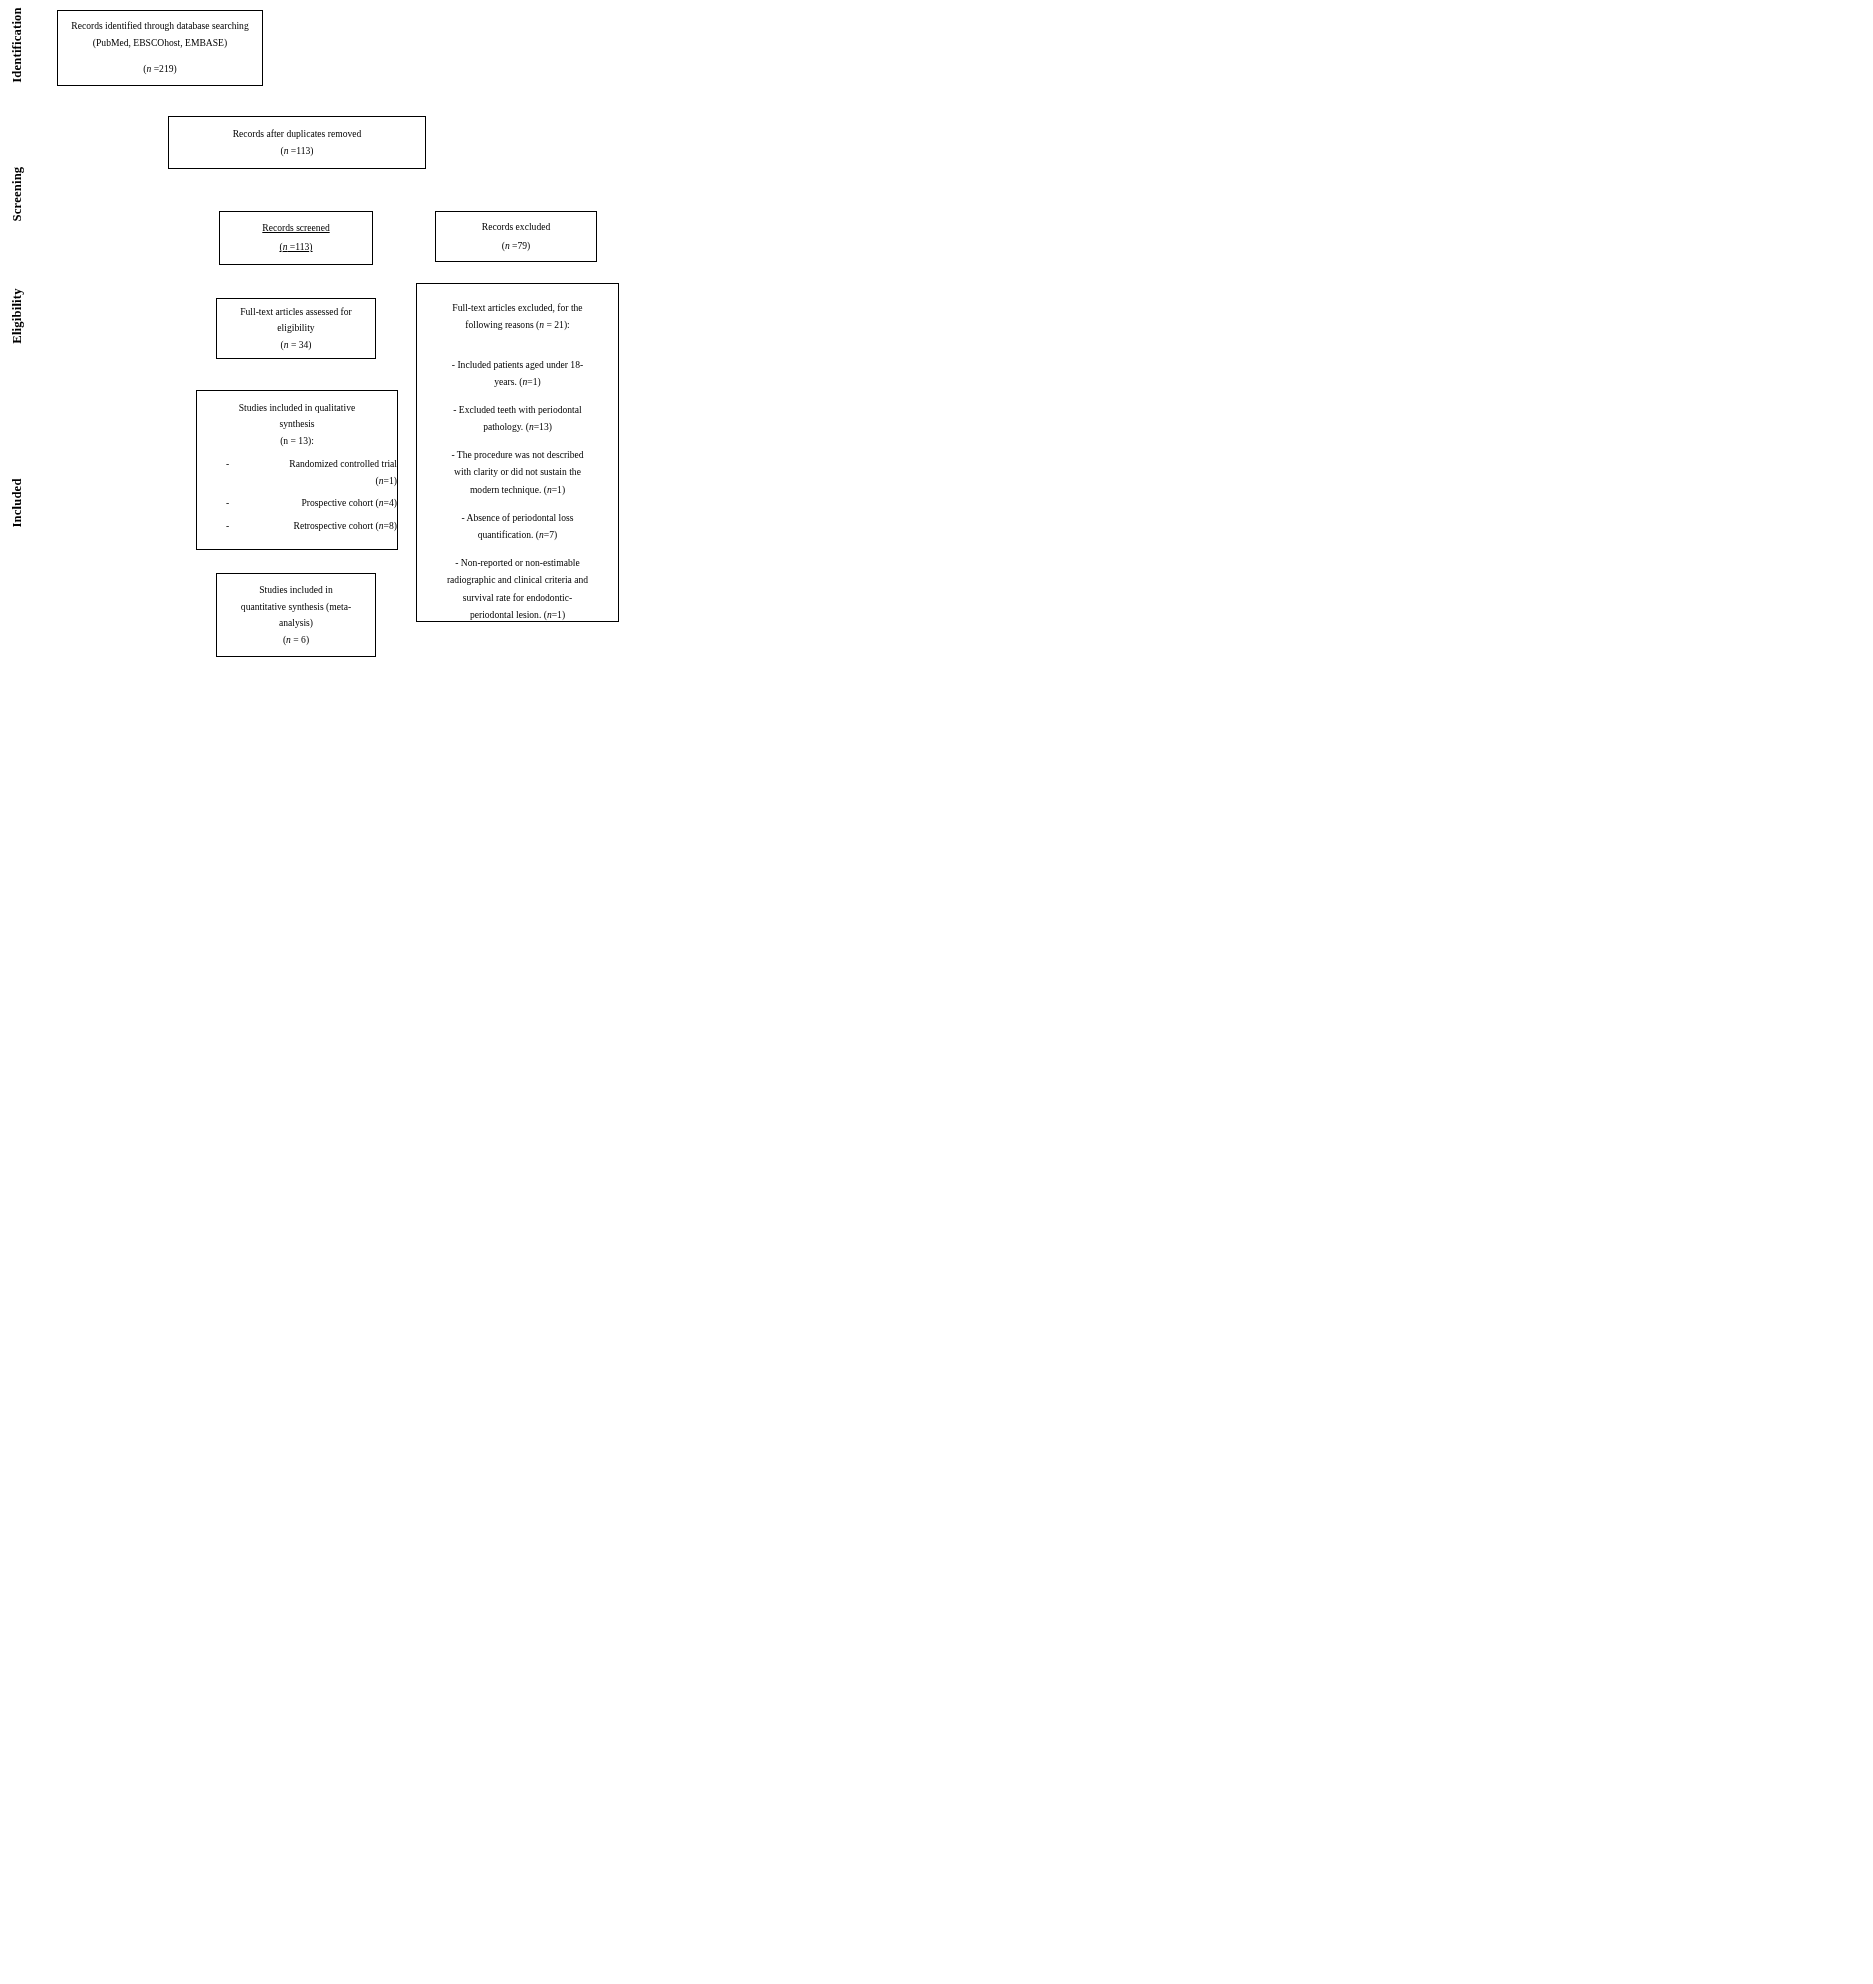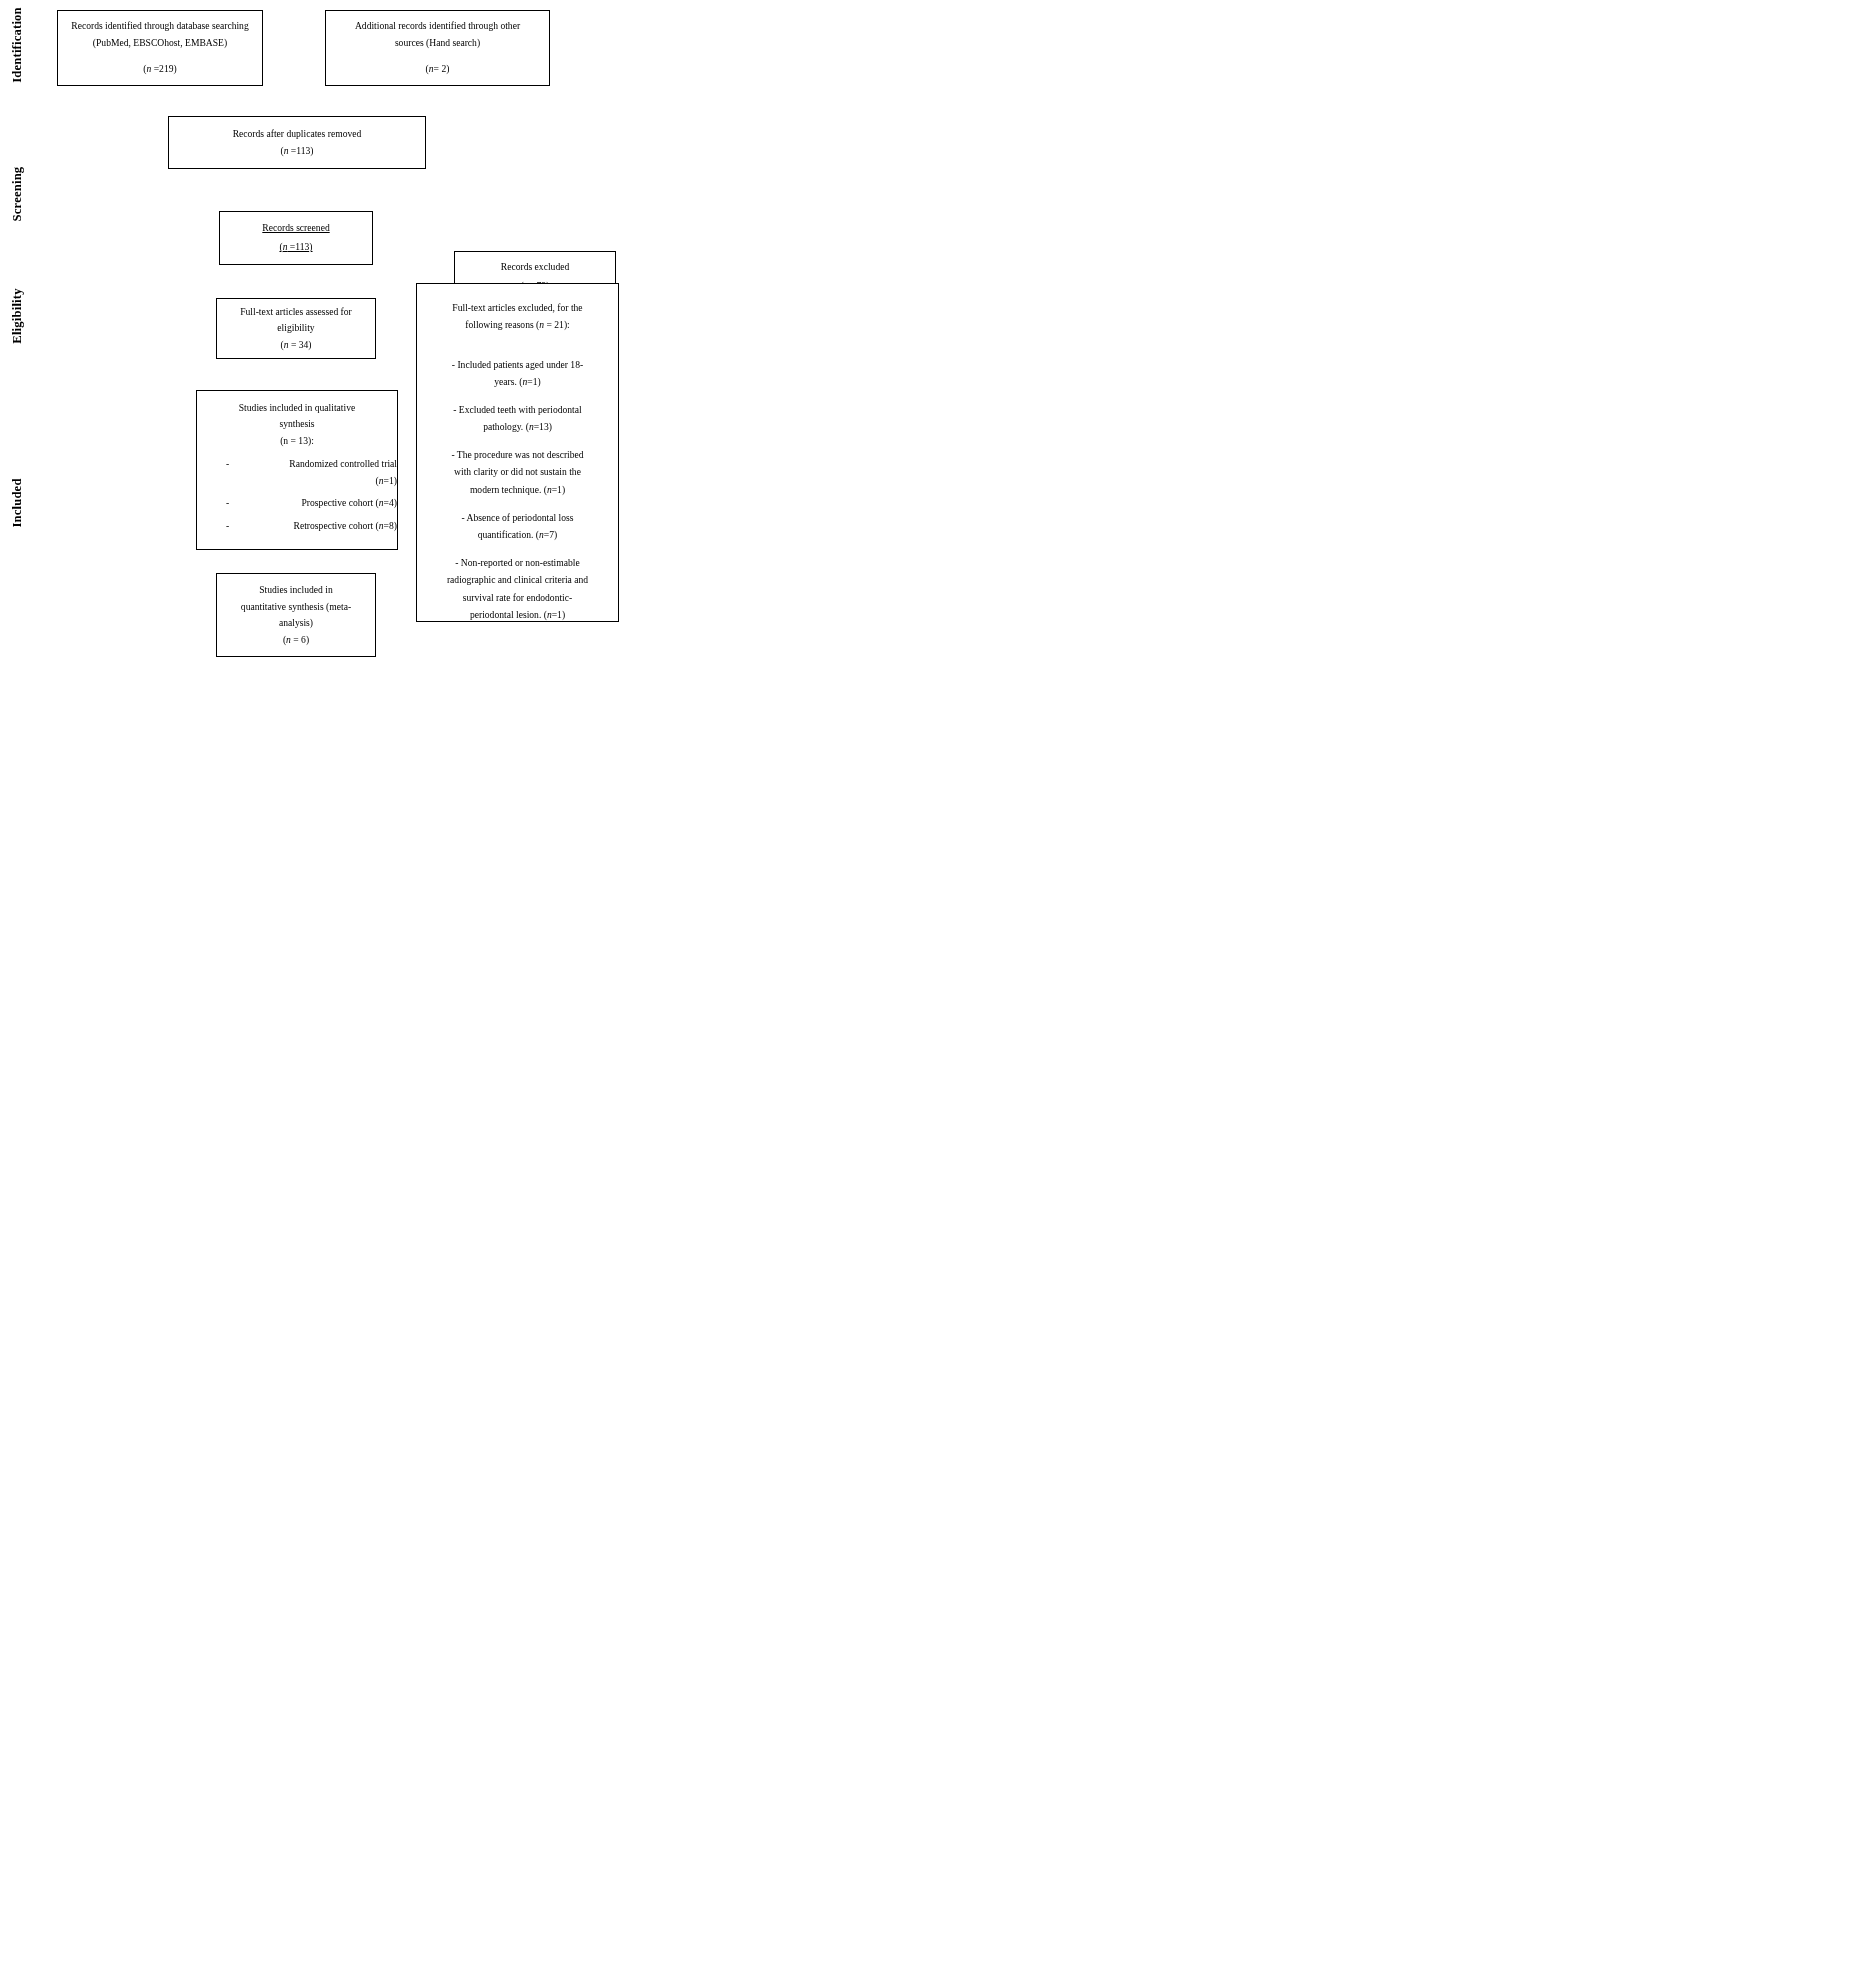--- a/index.html
+++ b/index.html
@@ -34,21 +34,21 @@
   #lab-identification{left:17.4px;top:45px;}
   #lab-screening{left:17.4px;top:194px;}
   #lab-eligibility{left:17.4px;top:316px;}
   #lab-included{left:17.4px;top:503px;}
 
   
   #box-identified  {left:57px; top:9.6px;  width:206px; height:76px;}
   #box-additional  {left:325px; top:9.6px;  width:225px; height:76px;}
   #box-duplicates  {left:168px; top:116px; width:258px; height:53px;}
   #box-screened    {left:219px; top:211px; width:154px; height:54px;text-decoration:underline;}
-  #box-excluded    {left:454px;top:211px; width:162px; height:51px;margin-top:40px;}
+  #box-excluded    {left:435px;top:211px; width:162px; height:51px;}
   #box-assessed    {left:216px; top:298px; width:160px; height:61px;}
   #box-ft-excluded {left:416px; top:283px; width:203px; height:339px;
                     justify-content:flex-start;padding-top:14.8px;line-height:17.4px;}
   #box-qualitative {left:196px; top:390px; width:202px; height:160px;
                     justify-content:flex-start;padding-top:8.7px;}
   #box-quantitative{left:216px; top:573px;width:160px; height:84px;}
 
   
   #box-ft-excluded .b{margin-top:10.4px;}
   #box-ft-excluded .b-first{margin-top:22px;}
@@ -73,29 +73,20 @@
   <div class="box" id="box-identified">
       <div class="para">
         <div class="line"><span>Records identified through database searching</span></div>
         <div class="line"><span>(PubMed, EBSCOhost, EMBASE)</span></div>
       </div>
       <div class="para count-gap">
         <div class="line"><span>(</span><span class="it">n</span><span> =219)</span></div>
       </div>
     </div>
 
-  <div class="box" id="box-additional">
-      <div class="para">
-        <div class="line"><span>Additional records identified through other</span></div>
-        <div class="line"><span>sources (Hand search)</span></div>
-      </div>
-      <div class="para count-gap">
-        <div class="line"><span>(</span><span class="it">n</span><span>= 2)</span></div>
-      </div>
-    </div>
 
   <div class="box" id="box-duplicates">
       <div class="para">
         <div class="line"><span>Records after duplicates removed</span></div>
         <div class="line"><span>(</span><span class="it">n</span><span> =113)</span></div>
       </div>
     </div>
 
   <div class="box" id="box-screened">
       <div class="para">

